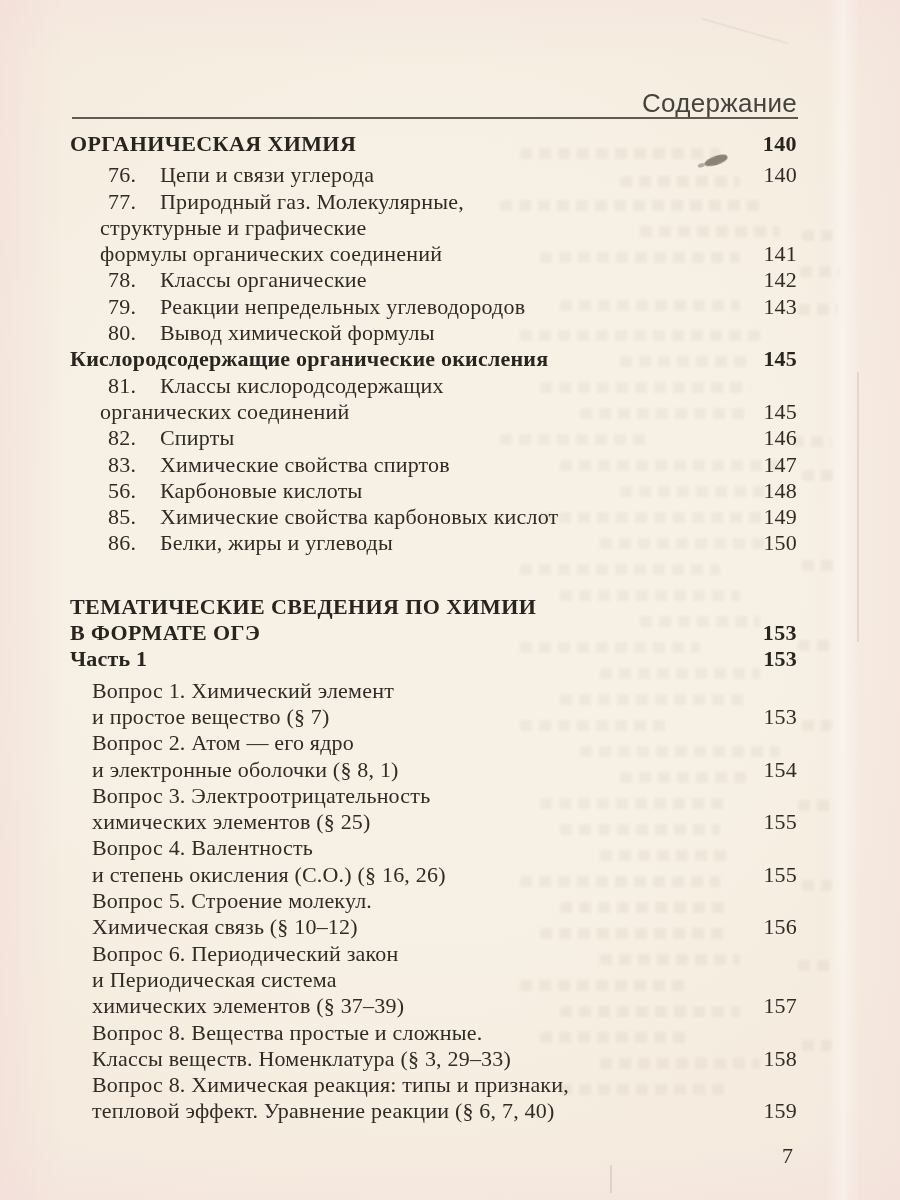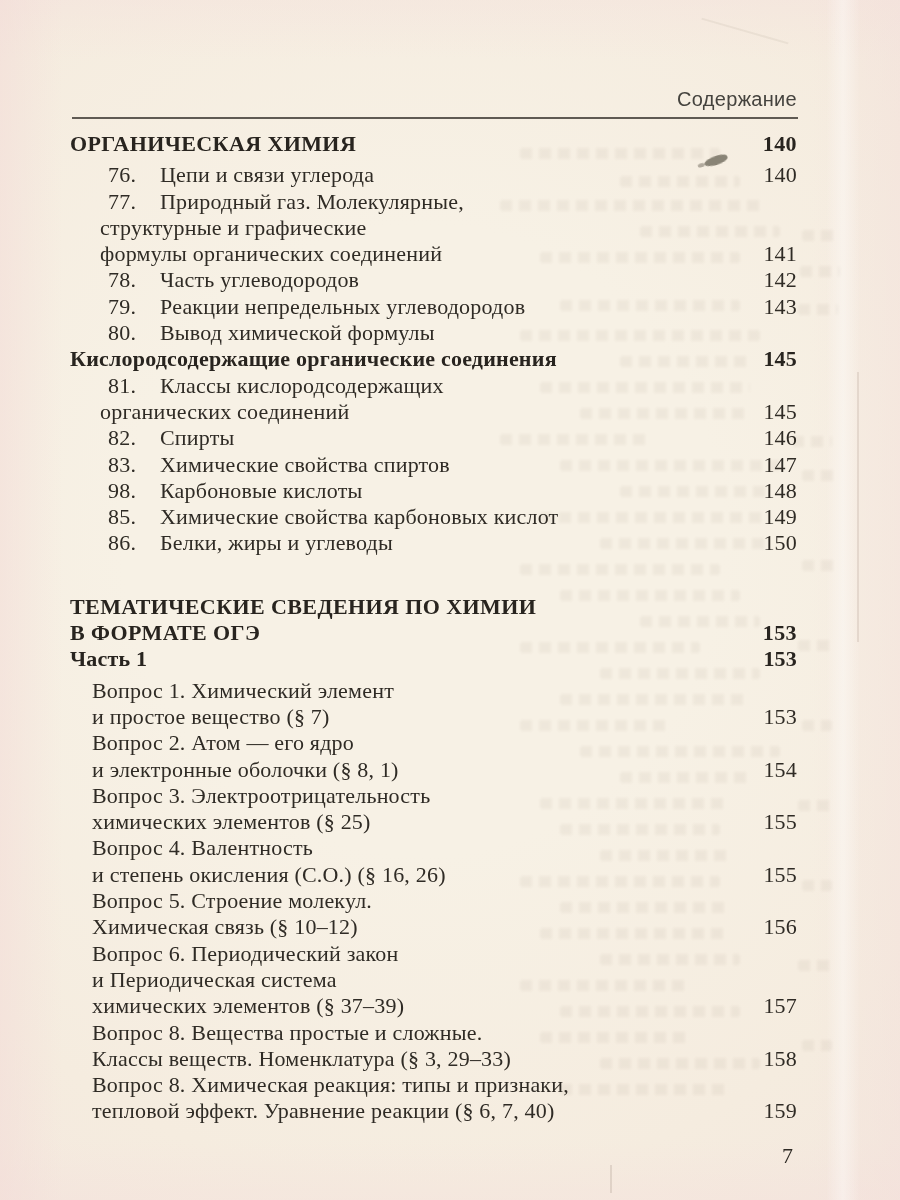--- a/index.html
+++ b/index.html
@@ -14,21 +14,21 @@
       linear-gradient(90deg, rgba(243,220,216,.55) 0%, rgba(243,220,216,0) 7%, rgba(243,220,216,0) 90%, rgba(243,223,219,.45) 100%),
       linear-gradient(180deg, rgba(244,224,220,.40) 0%, rgba(244,224,220,0) 5%, rgba(244,224,220,0) 95%, rgba(244,224,220,.40) 100%),
       radial-gradient(95% 75% at 47% 45%, #f7f1e5 35%, #f5ecdf 72%, #f3e6dd 100%);
   }
   
   .sheen{position:absolute;top:0;bottom:0;left:826px;width:34px;
     background:linear-gradient(90deg, rgba(255,255,255,0), rgba(255,255,255,.38) 50%, rgba(255,255,255,0));}
   .header{
     position:absolute;top:88px;right:103px;
     font-family:"Liberation Sans","DejaVu Sans",sans-serif;
-    font-size:20px;color:#45433e;letter-spacing:.3px;
+    font-size:26px;color:#45433e;letter-spacing:.3px;
   }
   .rule{position:absolute;left:72px;right:102px;top:117px;border-top:2px solid #44403a;opacity:.85;}
   .toc{position:absolute;left:0;top:131px;width:900px;}
   .row{
     position:relative;display:flex;align-items:flex-end;
     height:26.3px;line-height:26.3px;
     padding-right:103px;box-sizing:border-box;
     font-size:22px;color:#2f2b25;letter-spacing:.2px;white-space:nowrap;
   }
   .row .num{position:absolute;left:108px;}
@@ -151,38 +151,38 @@
 
     </div>
       <div class="row s-cont">
 
       <span class="txt">формулы органических соединений</span>
       <span class="leader"></span>
       <span class="pg">141</span>
     </div>
       <div class="row s-item">
       <span class="num">78.</span>
-      <span class="txt">Часть углеводородов</span>
+      <span class="txt">Классы органические</span>
       <span class="leader"></span>
       <span class="pg">142</span>
     </div>
       <div class="row s-item">
       <span class="num">79.</span>
       <span class="txt">Реакции непредельных углеводородов</span>
       <span class="leader"></span>
       <span class="pg">143</span>
     </div>
       <div class="row s-item">
       <span class="num">80.</span>
       <span class="txt">Вывод химической формулы</span>
 
     </div>
       <div class="row s-section2">
 
-      <span class="txt">Кислородсодержащие органические соединения</span>
+      <span class="txt">Кислородсодержащие органические окисления</span>
       <span class="leader"></span>
       <span class="pg">145</span>
     </div>
       <div class="row s-item">
       <span class="num">81.</span>
       <span class="txt">Классы кислородсодержащих</span>
 
     </div>
       <div class="row s-cont">
 
@@ -196,21 +196,21 @@
       <span class="leader"></span>
       <span class="pg">146</span>
     </div>
       <div class="row s-item">
       <span class="num">83.</span>
       <span class="txt">Химические свойства спиртов</span>
       <span class="leader"></span>
       <span class="pg">147</span>
     </div>
       <div class="row s-item">
-      <span class="num">98.</span>
+      <span class="num">56.</span>
       <span class="txt">Карбоновые кислоты</span>
       <span class="leader"></span>
       <span class="pg">148</span>
     </div>
       <div class="row s-item">
       <span class="num">85.</span>
       <span class="txt">Химические свойства карбоновых кислот</span>
       <span class="leader"></span>
       <span class="pg">149</span>
     </div>

